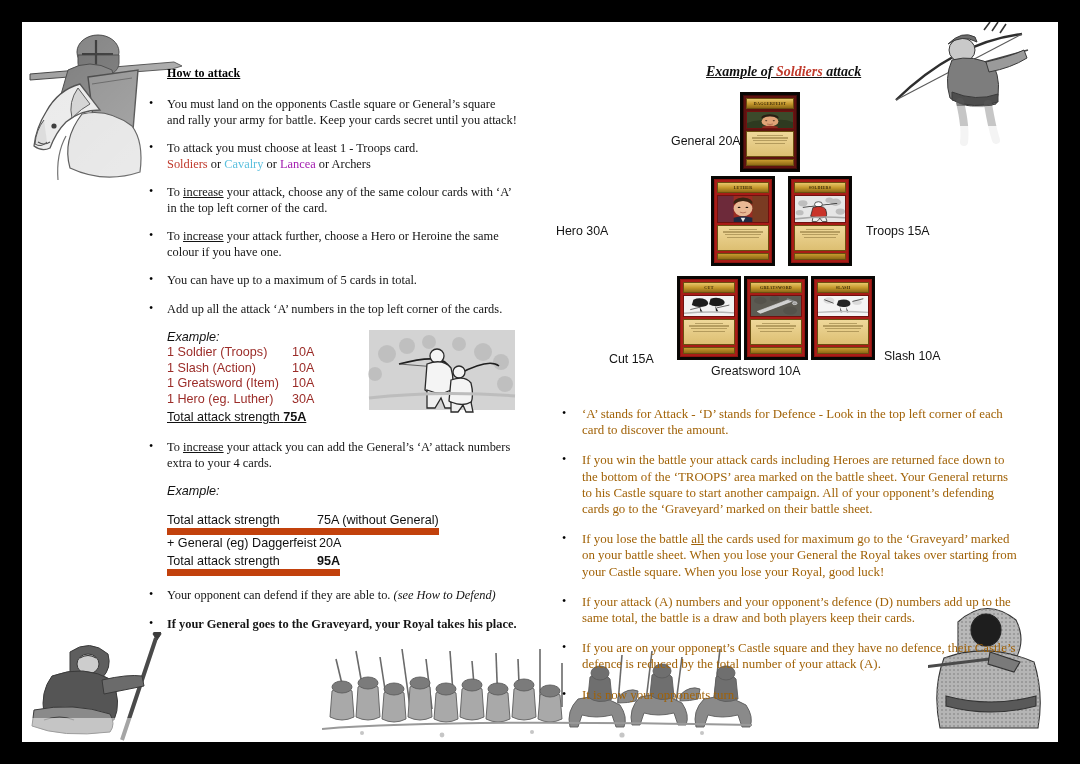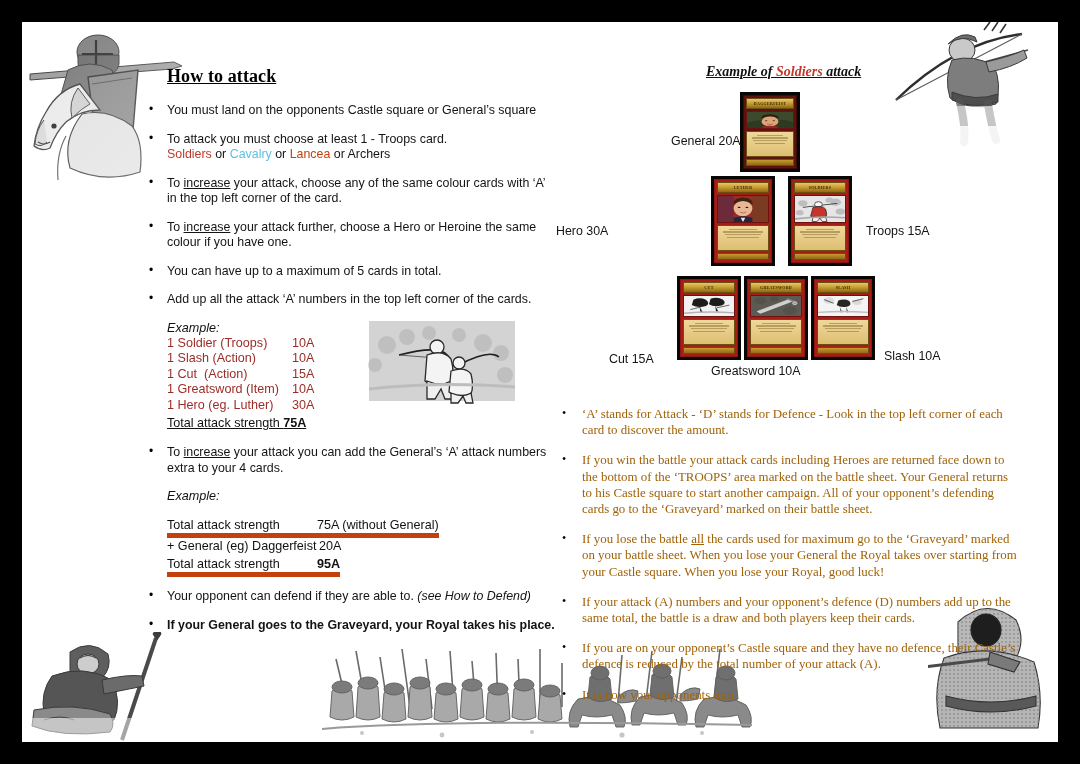--- a/index.html
+++ b/index.html
@@ -37,56 +37,56 @@
   }
   #col-right {
     position: absolute;
     left: 534px; top: 42px;
     width: 465px;
   }
 
   
   #how-to-attack-heading {
     font-family: "Liberation Serif", serif;
-    font-size: 18px;
+    font-size: 12px;
     font-weight: bold;
     color: #000;
     text-decoration: underline;
     margin: 0 0 16px 23px;
     letter-spacing: 0.1px;
   }
 
   
   ul.bul {
     list-style: none;
     margin: 0; padding: 0;
   }
   ul.bul > li {
     position: relative;
     padding-left: 23px;
     margin-bottom: 13px;
-    font-family: Liberation Sans, sans-serif;
+    font-family: Liberation Serif, serif;
     font-size: 12.4px;
     line-height: 15.5px;
     color: #141414;
   }
   ul.bul > li::before {
     content: "\2022";
     position: absolute;
     left: 5px; top: -1px;
     font-size: 12px;
     color: #000;
   }
 
   .u { text-decoration: underline; }
   .b { font-weight: bold; }
   .i { font-style: italic; }
   .c-red   { color: #c0392b; }
   .c-blue  { color: #5bc0de; }
-  .c-green { color: #c2410c; }
+  .c-green { color: #a21caf; }
 
   
   #example-block-1 {
     position: relative;
     margin: 4px 0 14px 23px;
     min-height: 96px;
   }
   #example-label-1 {
     font-style: italic;
     font-size: 12.6px;
@@ -126,21 +126,21 @@
     color: #111;
     margin-bottom: 12px;
   }
   .sumline {
     font-size: 12.6px;
     line-height: 16px;
     color: #111;
     white-space: pre;
   }
   .sumline.ul-red {
-    border-bottom: 5px solid #c2410c;
+    border-bottom: 7px solid #c2410c;
     display: inline-block;
     padding-bottom: 0px;
   }
   .sumline .k  { display: inline-block; width: 150px; }
   .sumline .k2 { display: inline-block; width: 152px; }
 
   
   #example-soldiers-heading {
     font-family: "Liberation Serif", serif;
     font-size: 14px;
@@ -438,20 +438,21 @@
   </div>
 
   <div id="col-left">
 
     <h1 id="how-to-attack-heading">How to attack</h1>
 
     <ul class="bul">
 
       <li>
         <span>You must land on the opponents Castle square or General’s square</span><br>
+        <span>and rally your army for battle. Keep your cards secret until you attack!</span>
       </li>
 
       <li>
         <span>To attack you must choose at least 1 - Troops card.</span><br>
         <span class="c-red">Soldiers</span>
         <span>or</span>
         <span class="c-blue">Cavalry</span>
         <span>or</span>
         <span class="c-green">Lancea</span>
         <span>or</span>
@@ -475,21 +476,20 @@
       <li>
         <span>Add up all the attack ‘A’ numbers in the top left corner of the cards.</span>
       </li>
     </ul>
 
     <div id="example-block-1">
       <div id="example-label-1">Example:</div>
 
       <div class="exline"><span class="lbl">1 Soldier (Troops)</span><span>10A</span></div>
       <div class="exline"><span class="lbl">1 Slash (Action)</span><span>10A</span></div>
-      <div class="exline"><span class="lbl">1 Cut  (Action)</span><span>15A</span></div>
       <div class="exline"><span class="lbl">1 Greatsword (Item)</span><span>10A</span></div>
       <div class="exline"><span class="lbl">1 Hero (eg. Luther)</span><span>30A</span></div>
 
       <div id="example-total-1"><span>Total attack strength </span><span class="amt">75A</span></div>
 
       <div id="art-archers-pair">
         <svg viewBox="0 0 150 85">
           <rect x="2" y="2" width="146" height="80" fill="#d3d3d3"></rect>
           <g opacity="0.45" fill="#a8a8a8" stroke="none">
             <circle cx="20" cy="26" r="9"></circle>

